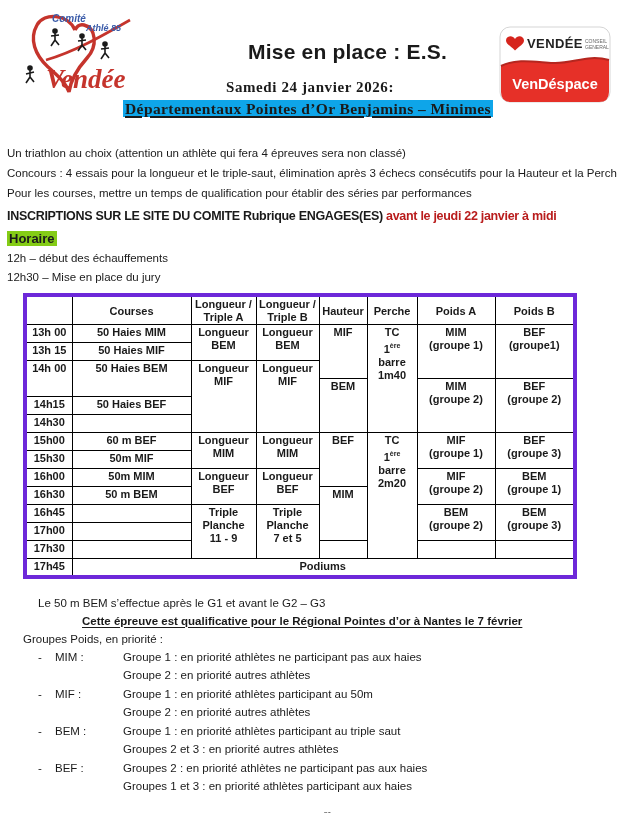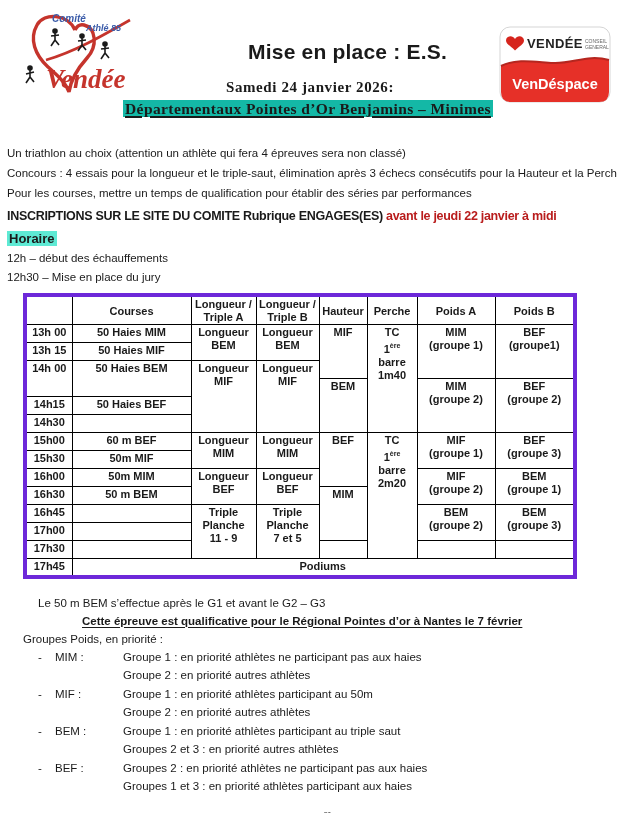--- a/index.html
+++ b/index.html
@@ -11,32 +11,32 @@
   .abs{position:absolute;}
   
   .logo-left{left:22px;top:8px;width:112px;height:88px;}
   .title-main{left:160px;top:40px;width:375px;text-align:center;
     font-size:21px;font-weight:bold;letter-spacing:.2px;}
   .title-date{left:60px;top:79px;width:500px;text-align:center;
     font-family:"Liberation Serif",serif;font-weight:bold;font-size:15px;}
   .title-date span{text-decoration-thickness:2px;text-underline-offset:2px;letter-spacing:.6px;margin-top:7px;}
   .title-event{left:38px;top:100px;width:540px;text-align:center;
     font-family:"Liberation Serif",serif;font-weight:bold;font-size:15.5px;}
-  .title-event span{background:#14b8a6;text-decoration:underline;
+  .title-event span{background:#0ea5e9;text-decoration:underline;
     text-decoration-thickness:2px;text-underline-offset:2px;letter-spacing:.4px;padding:0 2px;}
   .logo-right{left:499px;top:26px;width:112px;height:77px;}
   
   .content{position:absolute;left:7px;top:143px;width:604px;}
   .intro-line{font-size:11.5px;line-height:20px;white-space:nowrap;}
   .intro-bold{font-weight:normal;}
   .inscriptions{margin-top:3px;font-size:12.5px;font-weight:bold;line-height:21px;
     white-space:nowrap;letter-spacing:-0.3px;}
   .inscriptions .red{color:#b91c1c;}
   .horaire-line{line-height:21px;}
-  .horaire-line span{background:#5eead4;font-weight:bold;font-size:13px;padding:0 2px;}
+  .horaire-line span{background:#84cc16;font-weight:bold;font-size:13px;padding:0 2px;}
   .sched{font-size:11.5px;line-height:19px;}
   
   table.schedule{border-collapse:collapse;table-layout:fixed;margin:6px 0 0 16px;
     border:4px solid #6d28d9;}
   .schedule th,.schedule td{border:1px solid #000;vertical-align:top;
     text-align:center;padding:1px 1px 0 1px;font-weight:bold;overflow:hidden;}
   .schedule th{font-size:11px;line-height:13px;height:26px;vertical-align:middle;}
   .schedule td{font-size:11px;line-height:13px;}
   .schedule tbody tr{height:18px;}
   .schedule sup{font-size:7px;}

